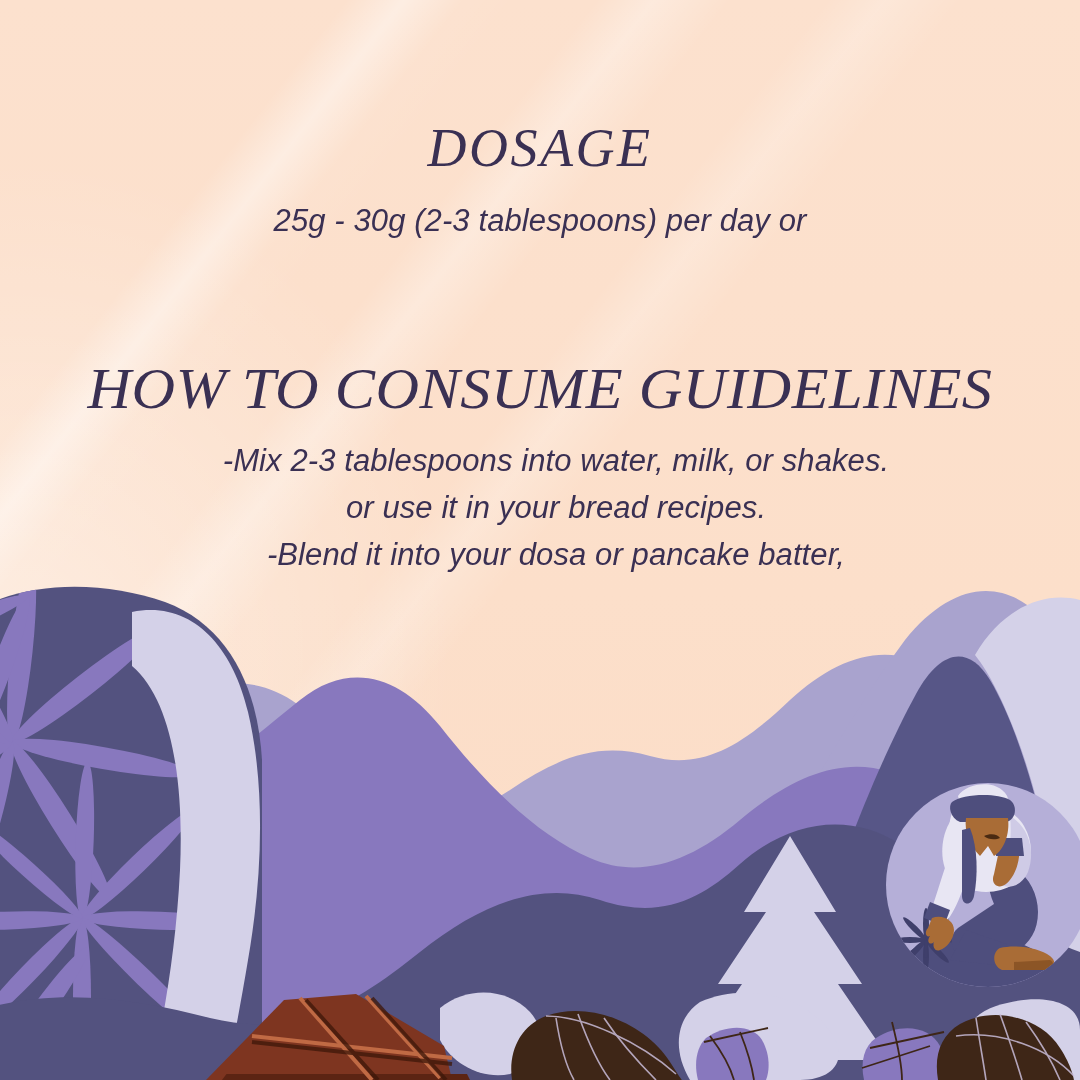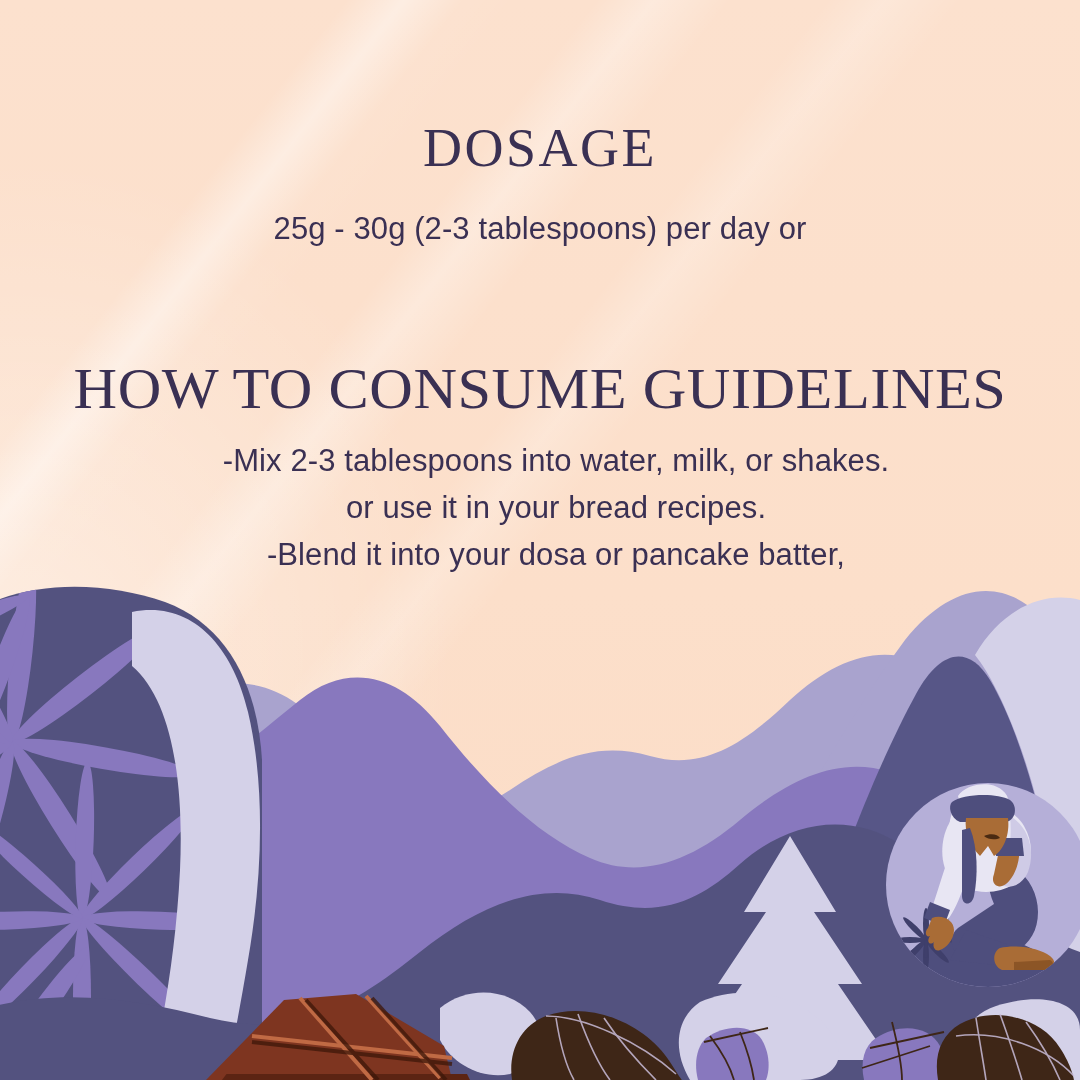--- a/index.html
+++ b/index.html
@@ -7,20 +7,21 @@
     width:1080px;height:1080px;
     font-family:"Liberation Sans", sans-serif;
     overflow:hidden;
     background:#fce0cc;
   }
   #poster{
     position:relative;
     width:1080px;height:1080px;
     overflow:hidden;
     background:#fce0cc;
+    font-style:italic;
   }
   #bg-rays{
     position:absolute;inset:0;
     background:
       linear-gradient(128deg,
         rgba(255,255,255,0.00) 0%,
         rgba(255,255,255,0.00) 18%,
         rgba(255,255,255,0.42) 21%,
         rgba(255,255,255,0.05) 24%,
         rgba(255,255,255,0.00) 27%,
@@ -49,21 +50,21 @@
     color:#3a3053;
     letter-spacing:0.5px;
     line-height:1;
   }
   #dosage-title{
     position:absolute;left:0;top:121px;width:1080px;
     font-size:54px;
     letter-spacing:2.5px;
   }
   #dosage-body{
-    position:absolute;left:0;top:208px;width:1080px;
+    position:absolute;left:0;top:200px;width:1080px;
     font-size:31px;
     line-height:1.38;
     font-weight:500;
     color:#3a3053;
     letter-spacing:0.1px;
   }
   #guide-title{
     position:absolute;left:0;top:360px;width:1080px;
     font-size:58px;
     letter-spacing:0.5px;

